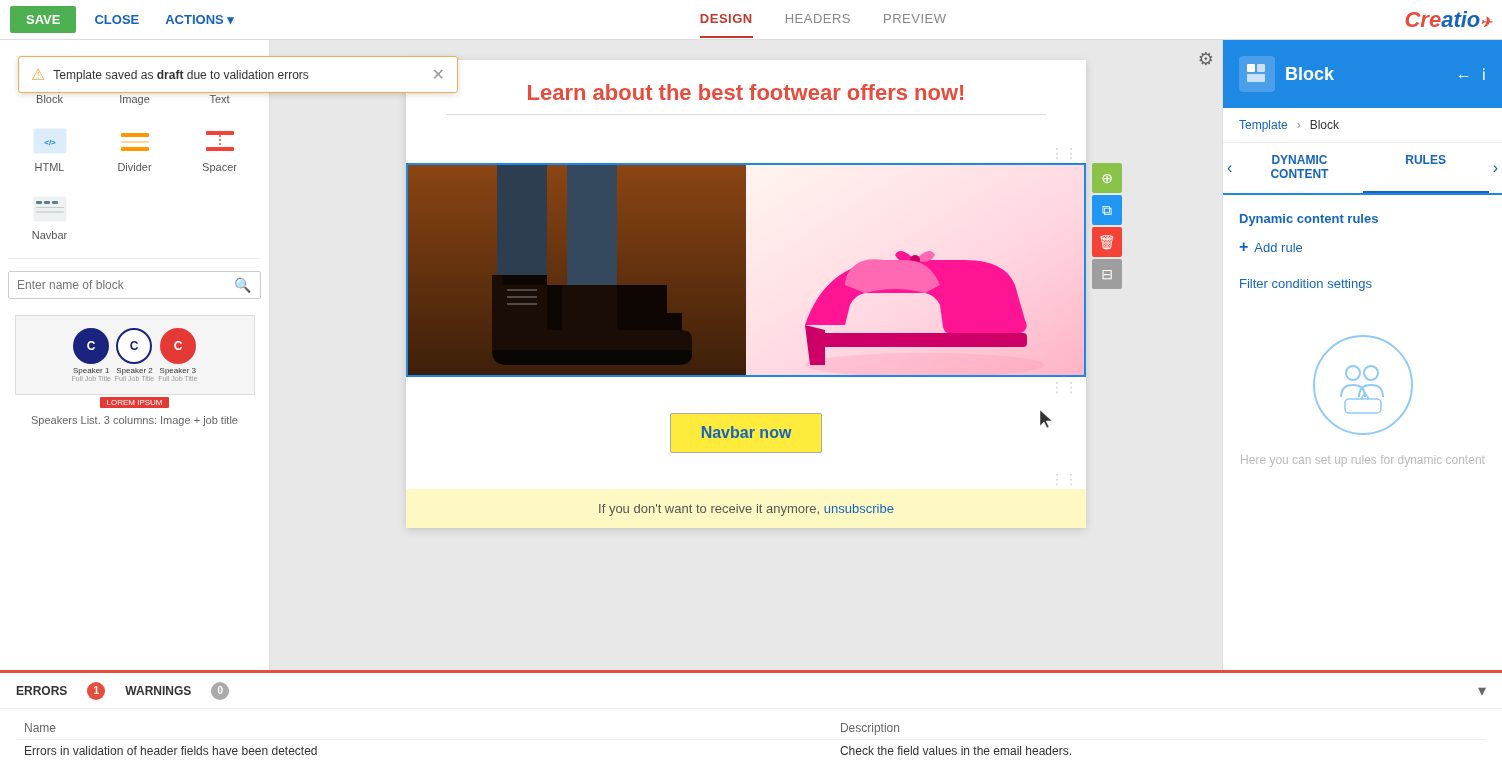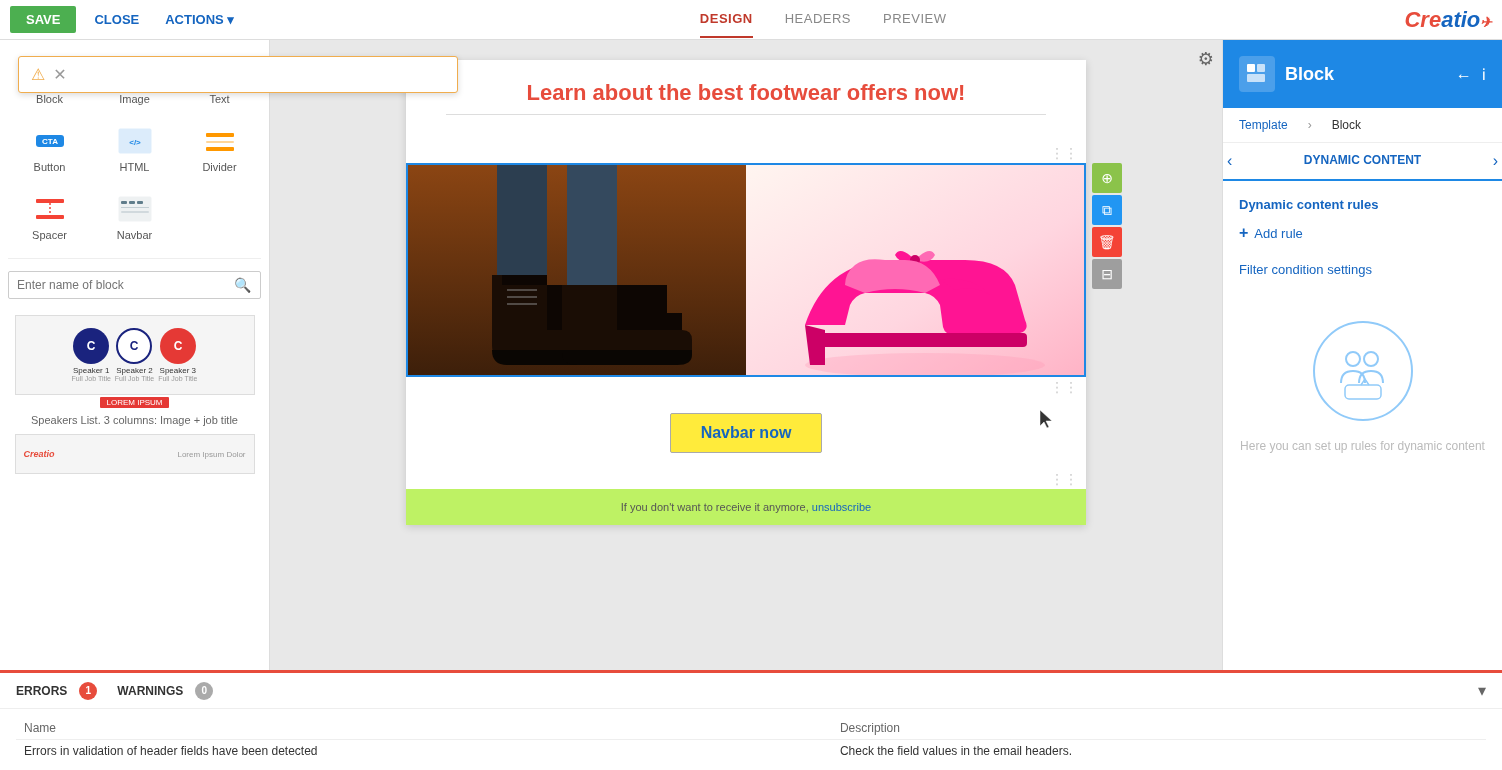--- a/index.html
+++ b/index.html
@@ -143,21 +143,21 @@
 
     
     .cta-area { text-align: center; padding: 16px; background: #fff; }
     .cta-btn {
       background: #ffeb3b; color: #1565c0; font-size: 16px; font-weight: bold;
       padding: 10px 30px; border: 1px solid #aaa; cursor: pointer; border-radius: 2px;
       text-decoration: none; display: inline-block;
     }
 
     
-    .unsub-area { text-align: center; padding: 12px; background: #bef264; font-size: 11px; color: #555; }
+    .unsub-area { text-align: center; padding: 12px; background: #fef9c3; font-size: 13px; color: #555; }
     .unsub-link { color: #1565c0; }
 
     
     .more-dots {
       background: #fff; padding: 4px; text-align: right; color: #999; font-size: 18px;
       cursor: pointer;
     }
 
     
     .right-sidebar {
@@ -171,21 +171,21 @@
       width: 36px; height: 36px; background: rgba(255,255,255,0.2); border-radius: 4px;
       display: flex; align-items: center; justify-content: center; font-size: 18px;
     }
     .rs-title { font-size: 18px; font-weight: bold; flex: 1; }
     .rs-info { font-size: 16px; cursor: pointer; }
     .rs-close { font-size: 16px; cursor: pointer; }
 
     
     .breadcrumb {
       padding: 10px 16px; font-size: 12px; color: #1565c0; border-bottom: 1px solid #eee;
-      display: flex; align-items: center; gap: 20px;
+      display: flex; align-items: center; gap: 9px;
     }
     .breadcrumb-sep { color: #999; }
     .breadcrumb-current { color: #333; }
 
     
     .rs-tabs {
       display: flex; border-bottom: 2px solid #1e88e5;
     }
     .rs-tab {
       flex: 1; text-align: center; padding: 10px; font-size: 12px; cursor: pointer;
@@ -219,21 +219,21 @@
 
     
     .errors-panel {
       background: #fff; border-top: 3px solid #e74c3c; flex-shrink: 0;
     }
     .errors-tabs {
       display: flex; align-items: center; padding: 8px 16px; gap: 20px;
       border-bottom: 1px solid #eee;
     }
     .err-tab {
-      display: flex; align-items: center; gap: 12px; font-size: 12px; cursor: pointer;
+      display: flex; align-items: center; gap: 20px; font-size: 12px; cursor: pointer;
       font-weight: bold; color: #333;
     }
     .err-badge {
       width: 18px; height: 18px; border-radius: 50%; display: flex; align-items: center;
       justify-content: center; font-size: 10px; font-weight: bold; color: #fff;
     }
     .err-badge-red { background: #e74c3c; }
     .err-badge-gray { background: #aaa; }
     .errors-content { padding: 8px 16px; }
     .errors-table { width: 100%; border-collapse: collapse; font-size: 12px; }
@@ -255,20 +255,21 @@
   </div>
   <div class="logo">
     <span class="logo-text">
       <span style="color:#e74c3c; font-style:italic; font-weight:bold; font-size:22px;">Cre</span><span style="color:#1565c0; font-style:italic; font-weight:bold; font-size:22px;">atio</span><span style="color:#e74c3c; font-size:14px;">✈</span>
     </span>
   </div>
 </div>
 
 <div class="notification">
   <span class="notif-icon">⚠</span>
+  <span class="notif-text">Template saved as <strong>draft</strong> due to validation errors</span>
   <span class="notif-close">✕</span>
 </div>
 
 <div class="main-area">
 
   <div class="left-sidebar">
     <div class="block-grid">
 
       <div class="block-item">
         <div class="block-icon">
@@ -297,29 +298,20 @@
           <svg width="36" height="28" viewBox="0 0 36 28">
             <rect x="4" y="4" width="28" height="3" rx="1" fill="#4caf50"></rect>
             <rect x="4" y="10" width="24" height="3" rx="1" fill="#4caf50"></rect>
             <rect x="4" y="16" width="28" height="3" rx="1" fill="#4caf50"></rect>
             <rect x="4" y="22" width="18" height="3" rx="1" fill="#4caf50"></rect>
           </svg>
         </div>
         <span class="block-label">Text</span>
       </div>
 
-      <div class="block-item">
-        <div class="block-icon">
-          <svg width="36" height="28" viewBox="0 0 36 28">
-            <rect x="4" y="8" width="28" height="12" rx="3" fill="#1e88e5"></rect>
-            <text x="18" y="17" text-anchor="middle" fill="white" font-size="8" font-weight="bold">CTA</text>
-          </svg>
-        </div>
-        <span class="block-label">Button</span>
-      </div>
 
       <div class="block-item">
         <div class="block-icon">
           <svg width="36" height="28" viewBox="0 0 36 28">
             <rect x="2" y="2" width="32" height="24" rx="1" fill="#1e88e5" opacity="0.15" stroke="#1e88e5" stroke-width="1"></rect>
             <text x="18" y="18" text-anchor="middle" fill="#1e88e5" font-size="8" font-weight="bold">&lt;/&gt;</text>
           </svg>
         </div>
         <span class="block-label">HTML</span>
       </div>
@@ -397,26 +389,20 @@
             </div>
             <div style="font-size:8px;color:#333;text-align:center;">Speaker 3</div>
             <div style="font-size:7px;color:#999;text-align:center;">Full Job Title</div>
           </div>
         </div>
 
         <div style="background:#e53935;color:#fff;font-size:8px;padding:1px 6px;margin:2px 0;border-radius:1px;">LOREM IPSUM</div>
         <span class="thumb-label">Speakers List. 3 columns: Image + job title</span>
       </div>
 
-      <div class="block-thumb-item">
-        <div style="width:240px;height:40px;background:#f5f5f5;border:1px solid #ddd;display:flex;align-items:center;padding:0 8px;gap:8px;">
-          <span style="font-size:9px;color:#e74c3c;font-weight:bold;font-style:italic;">Creatio</span>
-          <span style="font-size:8px;color:#999;margin-left:auto;">Lorem  Ipsum  Dolor</span>
-        </div>
-      </div>
     </div>
   </div>
 
   <div class="canvas-area" style="position:relative;">
 
     <button class="gear-btn" style="position:absolute;top:8px;right:8px;z-index:10;background:none;border:none;cursor:pointer;font-size:18px;color:#666;">⚙</button>
 
     <div class="email-canvas">
 
       <div class="email-header">
@@ -535,20 +521,21 @@
       <span style="color:#1565c0;cursor:pointer;">Template</span>
       <span class="breadcrumb-sep"> › </span>
       <span class="breadcrumb-current">Block</span>
     </div>
 
     <div class="rs-tabs">
       <div style="display:flex;align-items:center;padding:0 4px;">
         <span style="color:#1565c0;font-size:16px;cursor:pointer;">‹</span>
       </div>
       <div class="rs-tab" style="color:#1565c0;">DYNAMIC CONTENT</div>
+      <div class="rs-tab active" style="border-bottom:2px solid #1565c0;">RULES</div>
       <div style="display:flex;align-items:center;padding:0 4px;">
         <span style="color:#1565c0;font-size:16px;cursor:pointer;">›</span>
       </div>
     </div>
 
     <div class="rs-content">
       <div class="rules-title">Dynamic content rules</div>
       <div class="add-rule">
         <span style="font-size:16px;font-weight:bold;">+</span>
         <span>Add rule</span>

